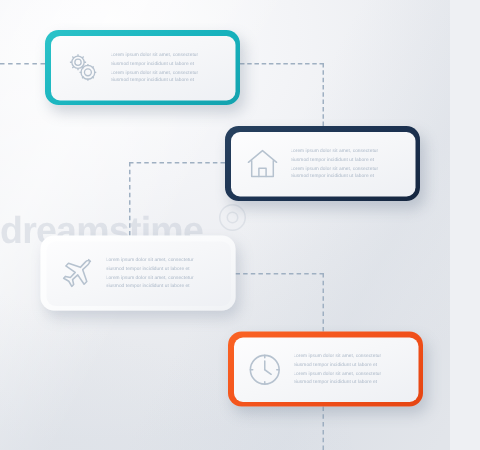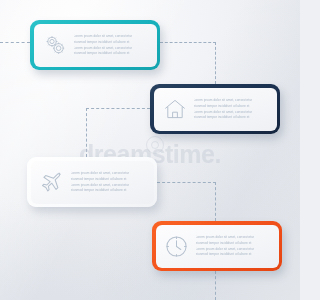--- a/index.html
+++ b/index.html
@@ -42,21 +42,20 @@
     transform: rotate(-7deg);
     pointer-events: none;
   }
 
   
   .watermark {
     position: absolute;
     left: 0;
     right: 0;
     top: 140px;
-    text-align: center;
     font-size: 25px;
     font-weight: bold;
     letter-spacing: -0.5px;
     color: rgba(196,203,213,0.46);
     user-select: none;
     pointer-events: none;
     white-space: nowrap;
   }
   .watermark-mark {
     position: absolute;

